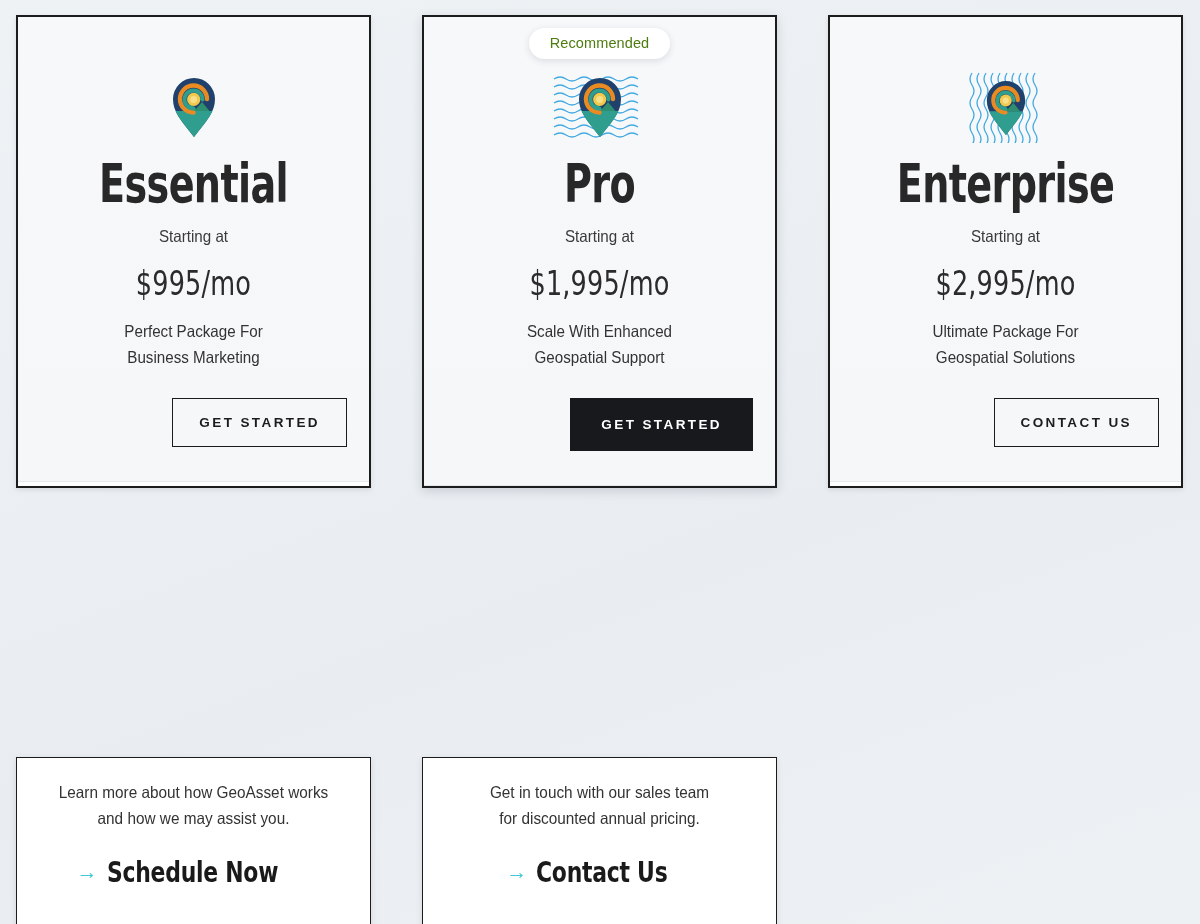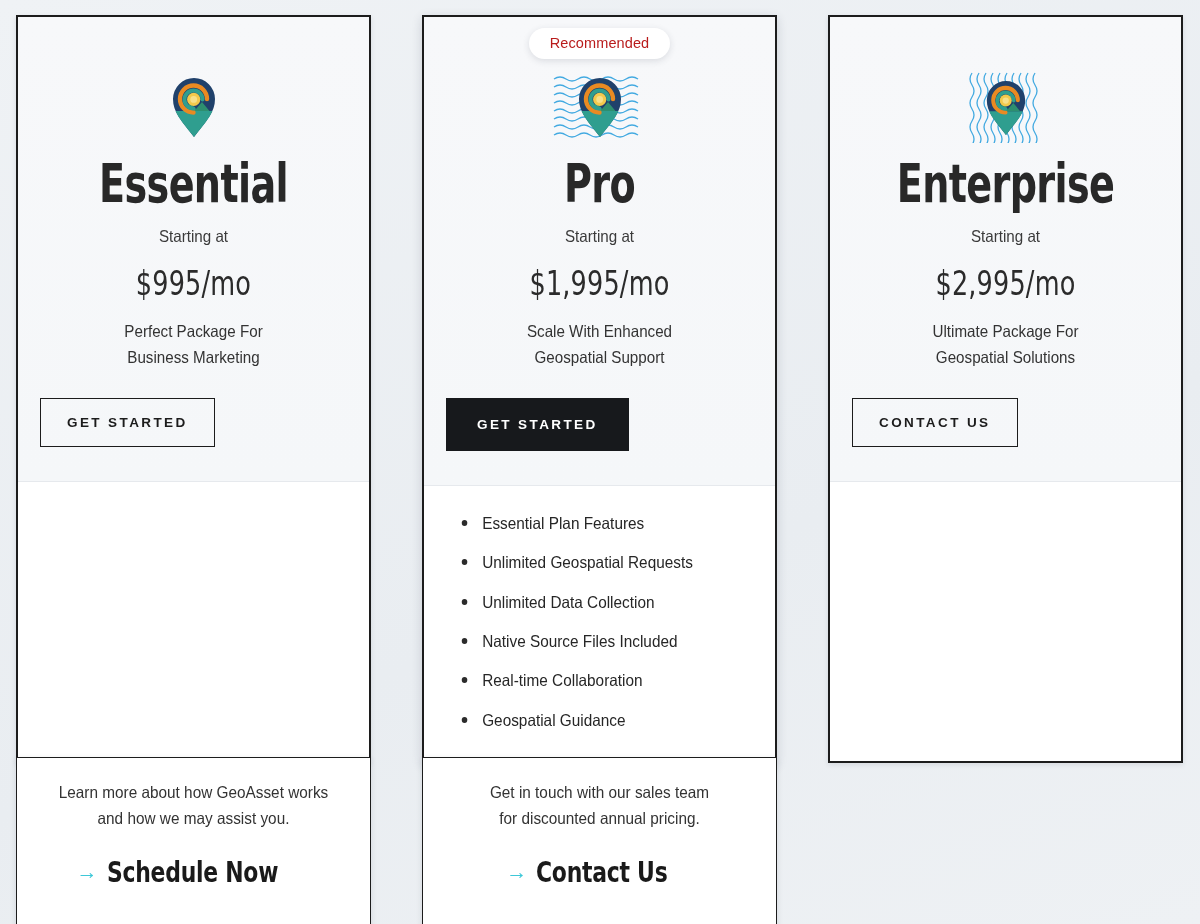--- a/index.html
+++ b/index.html
@@ -63,21 +63,21 @@
   
   .badge-wrap {
     height: 46px;
     display: flex;
     align-items: flex-start;
     justify-content: center;
   }
   .rec-badge {
     margin-top: 11px;
     background: #ffffff;
-    color: #b91c1c;
+    color: #4d7c0f;
     font-size: 14.5px;
     letter-spacing: 0.1px;
     padding: 7px 21px 8px;
     border-radius: 22px;
     box-shadow: 0 2px 7px rgba(40, 50, 70, 0.14);
     white-space: nowrap;
     text-align: right;
   }
 
   .head-spacer { height: 46px; }
@@ -137,21 +137,21 @@
 
   .tagline {
     font-size: 16.5px;
     line-height: 1.58;
     color: #333333;
     margin-top: 15px;
     transform: scaleX(0.92);
   }
 
   
-  .cta-slot { margin-top: 28px; display: flex; justify-content: flex-start; }
+  .cta-slot { margin-top: 28px; display: flex; justify-content: flex-end; }
   .cta-btn {
     display: inline-block;
     border: 1.5px solid #1c1c1c;
     background: transparent;
     color: #1c1c1c;
     font-size: 13.5px;
     font-weight: 700;
     letter-spacing: 2.4px;
     padding: 16px 26px;
     cursor: pointer;
@@ -325,30 +325,20 @@
         <div class="tagline">
           <span>Scale With Enhanced</span><br>
           <span>Geospatial Support</span>
         </div>
 
         <div class="cta-slot">
           <button class="cta-btn is-solid">GET STARTED</button>
         </div>
       </div>
 
-      <div class="plan-features">
-        <ul>
-          <li class="feat-item">Essential Plan Features</li>
-          <li class="feat-item">Unlimited Geospatial Requests</li>
-          <li class="feat-item">Unlimited Data Collection</li>
-          <li class="feat-item">Native Source Files Included</li>
-          <li class="feat-item">Real-time Collaboration</li>
-          <li class="feat-item">Geospatial Guidance</li>
-        </ul>
-      </div>
     </div>
 
     <div class="plan-card">
       <div class="plan-head">
         <div class="head-spacer"></div>
 
         <div class="logo-slot">
           <div class="logo-box">
             <svg class="logo-waves" width="96" height="72" viewBox="0 0 96 72">
               <g fill="none" stroke="#3aa6e0" stroke-width="1.3">

